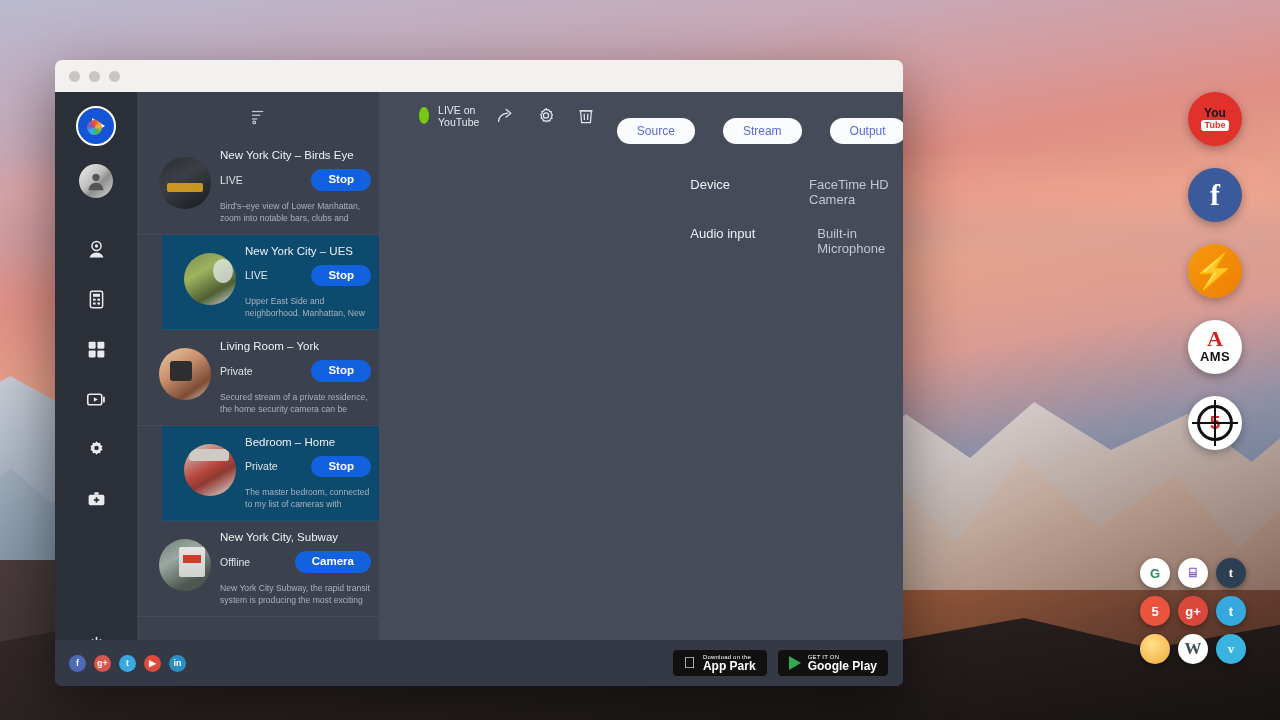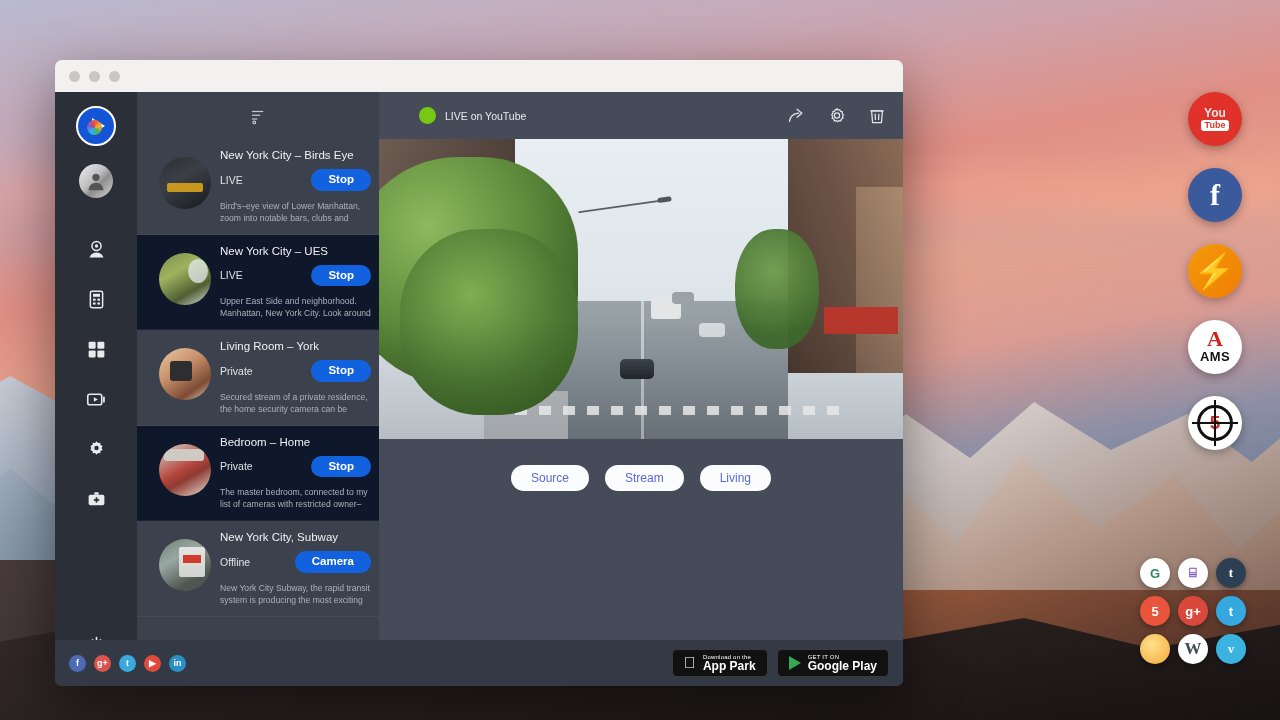--- a/index.html
+++ b/index.html
@@ -57,21 +57,21 @@
   .rail .spacer{flex:1;}
   .railpower{margin-bottom:16px;}
 
   
   .listcol{width:242px;flex:0 0 242px;background:#3b414d;display:flex;flex-direction:column;}
   .listtop{height:47px;display:flex;align-items:center;justify-content:center;}
   .sorticon{display:flex;align-items:center;justify-content:center;opacity:.85;}
   .sorticon svg{width:18px;height:18px;fill:none;stroke:#dfe3e8;stroke-width:1.6;}
   .camlist{flex:1;overflow:hidden;}
   .cam{display:flex;padding:9px 8px 9px 22px;gap:9px;border-bottom:1px solid rgba(255,255,255,.055);}
-  .cam.alt{background:#0f172a;}
+  .cam.alt{background:#0c4a6e;margin-left:25px;}
   .thumb{width:52px;height:52px;border-radius:50%;flex:0 0 52px;margin-top:9px;overflow:hidden;position:relative;}
   .t1{background:linear-gradient(150deg,#2a2d33,#3c3f46 40%,#171a1e);}
   .t1:after{content:"";position:absolute;left:8px;top:26px;width:36px;height:9px;background:#d9a21c;border-radius:2px;opacity:.9;}
   .t2{background:linear-gradient(150deg,#7b8f4e,#9db35e 35%,#4f5f33 70%,#dfe4e8);}
   .t2:after{content:"";position:absolute;right:3px;top:6px;width:20px;height:24px;background:#e5e9ec;border-radius:50%;opacity:.75;}
   .t3{background:linear-gradient(145deg,#e7c9a6,#c9906b 40%,#7d4c35 75%,#f0ddc8);}
   .t3:after{content:"";position:absolute;left:11px;top:13px;width:22px;height:20px;background:#2e2e30;border-radius:3px;}
   .t4{background:linear-gradient(150deg,#d8d4cd,#b4453c 48%,#8e3a32 62%,#e8e3dc);}
   .t4:after{content:"";position:absolute;left:5px;top:5px;width:40px;height:12px;background:#cfcbc4;border-radius:3px;}
   .t5{background:linear-gradient(150deg,#6f7f74,#9aa8a2 35%,#4d574f 75%);}
@@ -85,21 +85,21 @@
     font-weight:bold;font-family:"Liberation Sans",sans-serif;cursor:pointer;line-height:1;}
   .camdesc{color:#aab2bd;font-size:8.6px;line-height:1.42;max-height:25px;overflow:hidden;}
   .addcam{display:flex;align-items:center;justify-content:center;gap:10px;padding:26px 0 30px;cursor:pointer;}
   .addcircle{width:20px;height:20px;border-radius:50%;border:1.4px solid #c9cfd7;position:relative;}
   .addcircle:before,.addcircle:after{content:"";position:absolute;background:#c9cfd7;}
   .addcircle:before{left:50%;top:4px;width:1.4px;height:10px;transform:translateX(-50%);}
   .addcircle:after{top:50%;left:4px;height:1.4px;width:10px;transform:translateY(-50%);}
   .addlabel{color:#eef1f4;font-size:14px;}
 
   
-  .maincol{flex:1;display:flex;flex-direction:column;background:#454b58;min-width:0;}
+  .maincol{flex:1;display:flex;background:#454b58;min-width:0;}
   .topbar{height:47px;display:flex;align-items:center;padding:0 16px;gap:10px;}
   .livewrap{display:flex;align-items:center;gap:9px;flex:1;padding-left:24px;}
   .livedot{width:17px;height:17px;border-radius:50%;background:#78c713;}
   .livetext{color:#e6e9ed;font-size:10.5px;}
   .topicons{display:flex;align-items:center;gap:20px;}
   .topicons .ti{cursor:pointer;display:flex;}
   .topicons svg{width:20px;height:21px;fill:none;stroke:#e2e6eb;stroke-width:1.5;}
 
   .video{height:300px;position:relative;overflow:hidden;background:#9fb1bd;}
   .vsky{position:absolute;inset:0;background:linear-gradient(180deg,#e8eef2 0%,#dfe7ec 45%,#cfd8de 100%);}
@@ -126,21 +126,21 @@
   .vtruck{position:absolute;left:52%;bottom:40%;width:30px;height:22px;background:#e3e5e7;border-radius:3px;}
   .vawn{position:absolute;right:1%;top:56%;width:14%;height:9%;background:#b7372c;}
   .vlamp{position:absolute;left:38%;top:22%;width:90px;height:2px;background:#5a5f63;
     border-radius:2px;transform:rotate(-8deg);}
   .vlamp:after{content:"";position:absolute;right:-4px;top:-2px;width:14px;height:5px;border-radius:3px;background:#50555a;}
   .vsidewalk{position:absolute;left:20%;bottom:0;width:16%;height:16%;background:#b7bcc0;}
   .vshadow{position:absolute;inset:0;background:linear-gradient(180deg,rgba(0,0,0,0) 60%,rgba(0,0,0,.12));}
 
   
   .details{flex:1;padding:26px 0 0;}
-  .pills{display:flex;justify-content:center;gap:16px;margin-bottom:33px;}
+  .pills{display:flex;justify-content:center;gap:28px;margin-bottom:33px;}
   .pill{background:#fbfcfd;color:#5a6ad8;border:none;border-radius:14px;padding:7px 20px;font-size:12px;
     font-family:"Liberation Sans",sans-serif;cursor:pointer;line-height:1;}
   .drow{display:flex;padding:0 0 19px 78px;}
   .dlabel{width:152px;color:#eef1f5;font-size:13px;}
   .dvalue{color:#c1c7d0;font-size:13px;}
 
   
   .statusbar{height:46px;background:#343a45;display:flex;align-items:center;padding:0 14px;}
   .sbleft{width:310px;display:flex;align-items:center;gap:11px;}
   .sbdot{width:13px;height:13px;border-radius:50%;background:#9ccc20;}
@@ -159,21 +159,21 @@
   .store .stext{line-height:1.05;}
   .store .s1{color:#fff;font-size:6px;letter-spacing:.2px;display:block;}
   .store .s2{color:#fff;font-size:12px;font-weight:bold;display:block;}
   .playtri{width:0;height:0;border-left:12px solid #34a853;border-top:7px solid transparent;border-bottom:7px solid transparent;}
 
   
   .dock{position:absolute;right:38px;top:92px;display:flex;flex-direction:column;gap:22px;align-items:center;}
   .dk{width:54px;height:54px;border-radius:50%;display:flex;align-items:center;justify-content:center;
     box-shadow:0 3px 10px rgba(0,0,0,.3);cursor:pointer;}
   .dk.yt{background:#e0322a;flex-direction:column;gap:1px;}
-  .dk.yt .y1{color:#e5e5e5;font-size:12px;font-weight:bold;line-height:1;}
+  .dk.yt .y1{color:#0f172a;font-size:12px;font-weight:bold;line-height:1;}
   .dk.yt .y2{background:#fff;color:#e0322a;font-size:9px;font-weight:bold;border-radius:3px;padding:1px 4px;line-height:1.1;}
   .dk.fb{background:#3b5a9b;color:#fff;font-size:30px;font-weight:bold;font-family:"Liberation Serif",serif;}
   .dk.wz{background:linear-gradient(135deg,#f59a0b,#ef7d04);}
   .dk.wz .bolt{color:#fff;font-size:34px;line-height:1;}
   .dk.ams{background:#fff;flex-direction:column;gap:0;}
   .dk.ams .a1{color:#d0211c;font-size:22px;font-weight:bold;line-height:.85;font-family:"Liberation Serif",serif;}
   .dk.ams .a2{color:#111;font-size:13px;font-weight:bold;letter-spacing:.4px;}
   .dk.r5{background:#fff;position:relative;}
   .dk.r5 .ring{width:36px;height:36px;border-radius:50%;border:3px solid #111;display:flex;align-items:center;justify-content:center;}
   .dk.r5 .ring span{color:#d62b23;font-size:19px;font-weight:bold;}
@@ -445,23 +445,31 @@
         <div class="vtreeR"></div>
         <div class="vtreeL"></div>
         <div class="vtreeL2"></div>
         <div class="vshadow"></div>
       </div>
 
       <div class="details">
         <div class="pills">
           <button class="pill">Source</button>
           <button class="pill">Stream</button>
-          <button class="pill">Living</button>
-        </div>
-
+          <button class="pill">Output</button>
+        </div>
+
+        <div class="drow">
+          <div class="dlabel">Device</div>
+          <div class="dvalue">FaceTime HD Camera</div>
+        </div>
+        <div class="drow">
+          <div class="dlabel">Audio input</div>
+          <div class="dvalue">Built-in Microphone</div>
+        </div>
       </div>
     </div>
   </div>
 
   <div class="statusbar" style="position:absolute;left:0;bottom:0;width:100%;">
 
     <div class="sbsocial">
       <div class="soc fb">f</div>
       <div class="soc gp">g+</div>
       <div class="soc tw">t</div>

